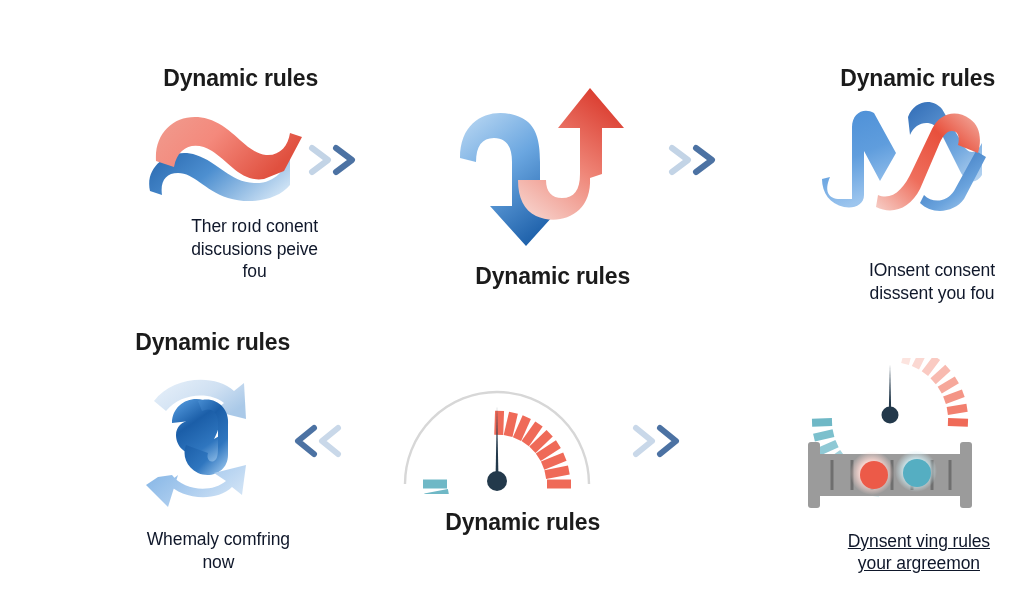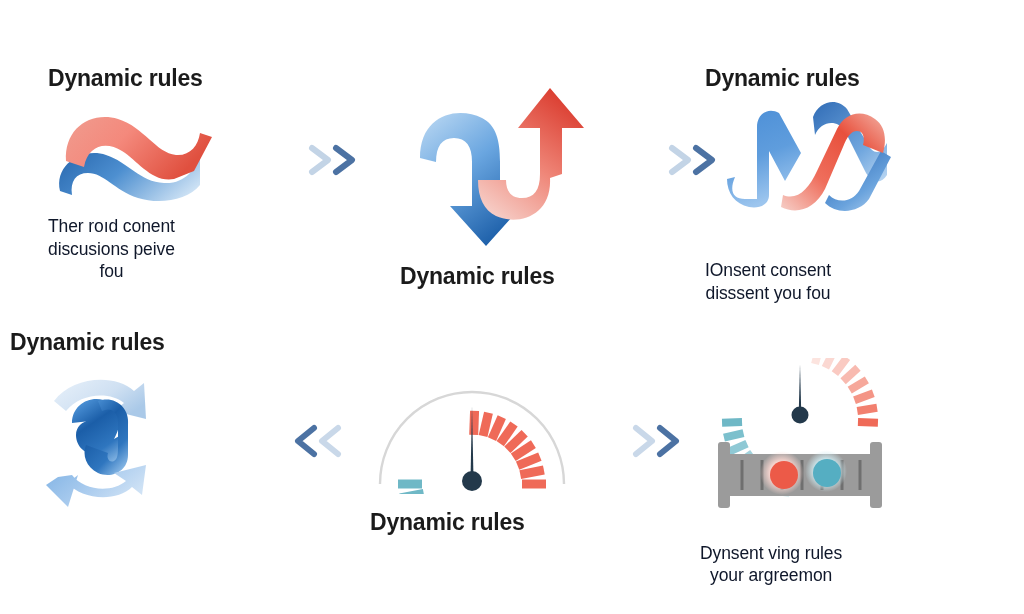--- a/index.html
+++ b/index.html
@@ -17,21 +17,21 @@
     height: 614px;
     background: #ffffff;
     overflow: hidden;
   }
 
   
   .node {
     position: absolute;
     display: flex;
     flex-direction: column;
-    align-items: flex-start;
+    align-items: flex-end;
     text-align: center;
   }
   .node-title {
     font-size: 23px;
     font-weight: bold;
     color: #1b1b1b;
     letter-spacing: -0.2px;
     white-space: nowrap;
     line-height: 1.1;
   }
@@ -211,20 +211,22 @@
         <path d="M88,34 C104,28 120,40 118,58 L118,88 C118,104 102,112 88,106
                  C76,100 72,88 76,78 L98,86 C96,92 100,96 104,94
                  C108,92 108,86 108,78 L108,56 C108,44 100,40 92,44 Z" fill="url(#rc-mid)"></path>
 
         <path d="M48,110 L36,118 L58,140 L68,108 L58,116
                  C70,132 106,136 122,120 L132,128 L136,98 L104,106 L116,114
                  C102,126 74,124 62,108 Z" fill="url(#rc-bot)"></path>
       </svg>
     </div>
 
+    <div class="node-caption cap-gap" style="white-space:pre-line;">Whemaly comfring
+now</div>
   </div>
 
   <div class="connector" style="left:288px; top:418px;">
     <svg width="64" height="46" viewBox="0 0 64 46">
       <path d="M26,10 L10,23 L26,36" fill="none" stroke="#4c72a3" stroke-width="6" stroke-linecap="round" stroke-linejoin="round"></path>
       <path d="M50,10 L34,23 L50,36" fill="none" stroke="#c9d8e9" stroke-width="6" stroke-linecap="round" stroke-linejoin="round"></path>
     </svg>
   </div>
 
   <div class="node t-below" style="left:370px; top:372px; width:230px;">
@@ -325,17 +327,17 @@
         </g>
 
         <circle cx="82" cy="115" r="22" fill="url(#halo-red)"></circle>
         <circle cx="84" cy="117" r="14" fill="#ec5a48"></circle>
 
         <circle cx="126" cy="113" r="21" fill="url(#halo-teal)"></circle>
         <circle cx="127" cy="115" r="14" fill="#55aec2"></circle>
       </svg>
     </div>
 
-    <div class="node-caption cap-gap" style="white-space:pre-line; margin-top:24px;">Dynsent ving rules
+    <div class="node-caption cap-gap" style="white-space:pre-line; margin-top:12px;text-decoration:underline;">Dynsent ving rules
 your argreemon</div>
   </div>
 
 </div>
 
 </body></html>

